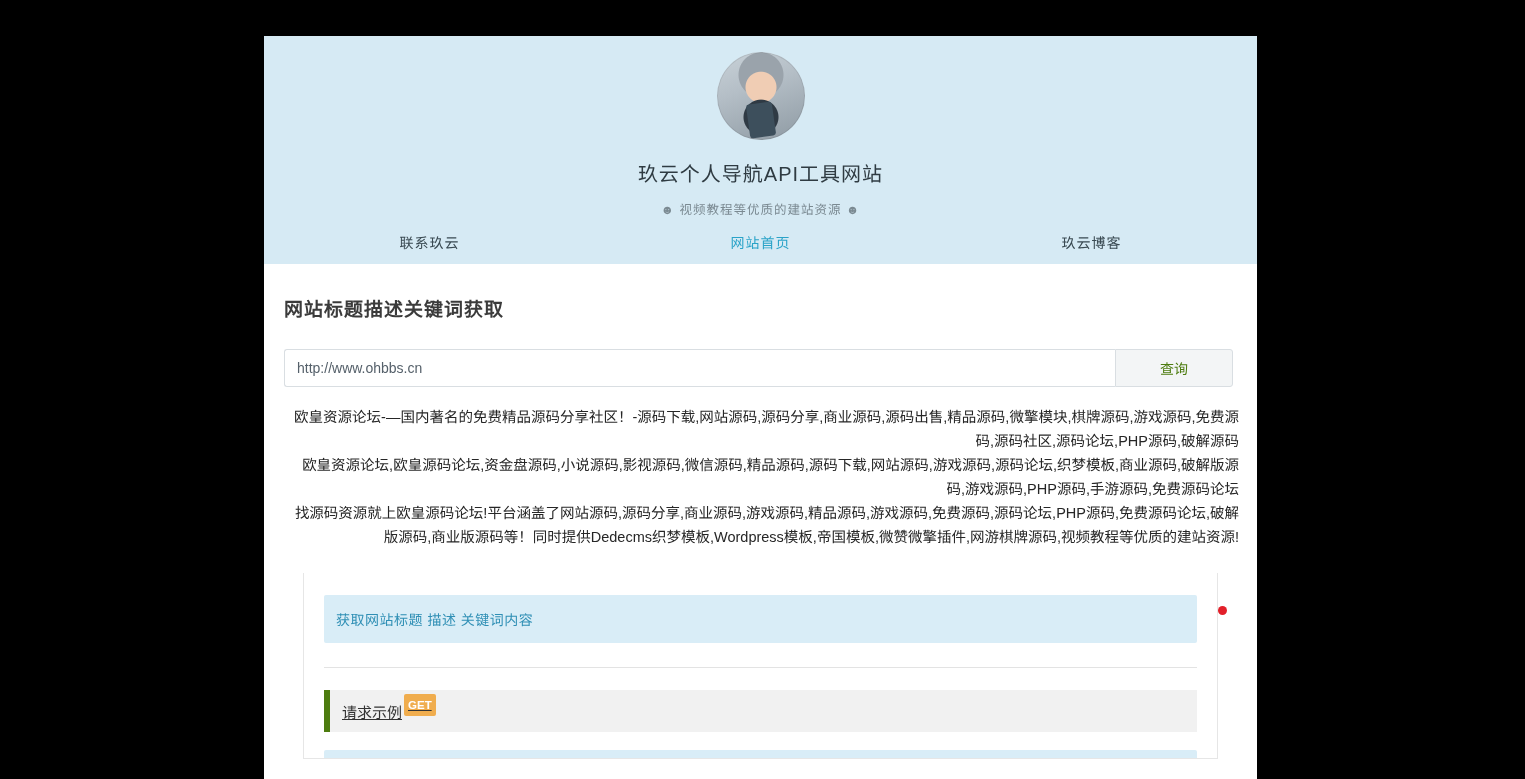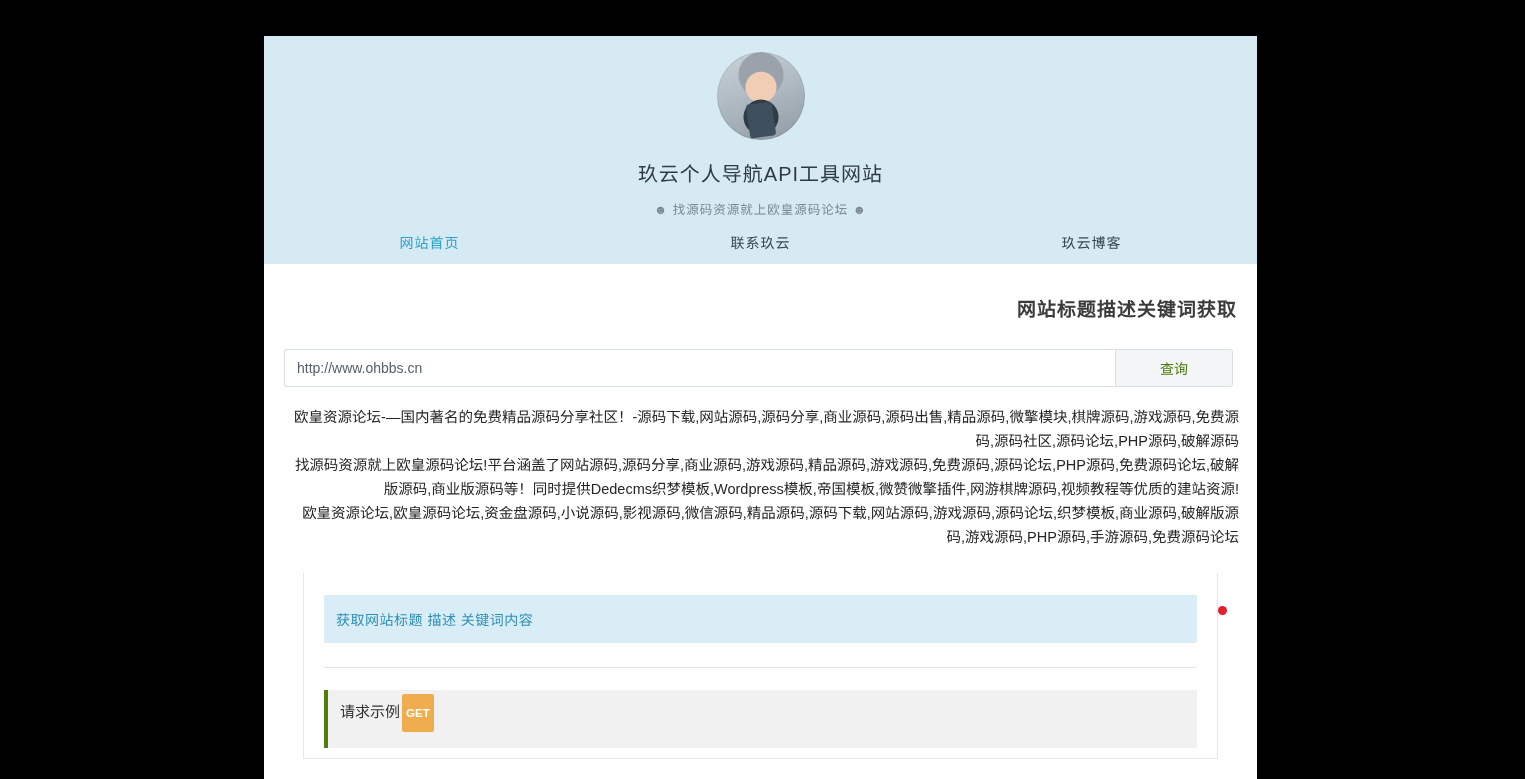--- a/index.html
+++ b/index.html
@@ -91,21 +91,21 @@
     letter-spacing: 1px;
   }
   .nav-item.active { color: #2aa3c8; }
 
   
   .main {
     padding: 0 20px;
     box-sizing: border-box;
   }
   .page-title {
-    text-align: right;
+    text-align: left;
     font-size: 19px;
     font-weight: bold;
     color: #3b3b3b;
     margin-top: 30px;
     letter-spacing: 1px;
   }
   .query-bar {
     display: flex;
     margin-top: 28px;
     width: 949px;
@@ -167,34 +167,36 @@
     letter-spacing: .5px;
   }
   .divider {
     border: none;
     border-top: 1px solid #e3e3e3;
     margin: 24px 0 0 0;
   }
   .example-bar {
     margin-top: 22px;
     background: #f1f1f1;
-    border-left: 4px solid #4d7c0f;
+    border-left: 6px solid #4d7c0f;
     padding: 10px 12px;
     font-size: 15px;
     color: #333;
     position: relative;
     display: flex;
+    align-items: center;
+    text-decoration: underline;
   }
   .method-badge {
     background: #f0ad4e;
     color: #fff;
     font-size: 11.5px;
     font-weight: bold;
     border-radius: 2px;
-    padding: 13px 4px;
+    padding: 5px 4px;
     margin-left: 2px;
     position: relative;
     top: -6px;
   }
   .api-url {
     margin-top: 18px;
     background: #d9edf7;
     color: #2f8fb5;
     font-size: 14.5px;
     padding: 12px;
@@ -213,41 +215,41 @@
 </style>
 </head>
 <body>
 
 <div id="page">
   <div class="page-frame">
 
     <div class="site-header">
       <div class="avatar"></div>
       <div class="site-title">玖云个人导航API工具网站</div>
-      <div class="site-slogan">☻ 找源码资源就上欧皇源码论坛 ☻</div>
+      <div class="site-slogan">☻ 视频教程等优质的建站资源 ☻</div>
 
       <div class="nav">
+        <div class="nav-item">联系玖云</div>
         <div class="nav-item active">网站首页</div>
-        <div class="nav-item">联系玖云</div>
         <div class="nav-item">玖云博客</div>
       </div>
     </div>
 
     <div class="main">
       <div class="page-title">网站标题描述关键词获取</div>
 
       <div class="query-bar">
         <input class="query-input" type="text" value="http://www.ohbbs.cn" style="">
         <button class="query-btn">查询</button>
       </div>
 
       <div class="result-block">
         <p class="result-line">欧皇资源论坛-—国内著名的免费精品源码分享社区！-源码下载,网站源码,源码分享,商业源码,源码出售,精品源码,微擎模块,棋牌源码,游戏源码,免费源码,源码社区,源码论坛,PHP源码,破解源码</p>
+        <p class="result-line">欧皇资源论坛,欧皇源码论坛,资金盘源码,小说源码,影视源码,微信源码,精品源码,源码下载,网站源码,游戏源码,源码论坛,织梦模板,商业源码,破解版源码,游戏源码,PHP源码,手游源码,免费源码论坛</p>
         <p class="result-line">找源码资源就上欧皇源码论坛!平台涵盖了网站源码,源码分享,商业源码,游戏源码,精品源码,游戏源码,免费源码,源码论坛,PHP源码,免费源码论坛,破解版源码,商业版源码等！同时提供Dedecms织梦模板,Wordpress模板,帝国模板,微赞微擎插件,网游棋牌源码,视频教程等优质的建站资源!</p>
-        <p class="result-line">欧皇资源论坛,欧皇源码论坛,资金盘源码,小说源码,影视源码,微信源码,精品源码,源码下载,网站源码,游戏源码,源码论坛,织梦模板,商业源码,破解版源码,游戏源码,PHP源码,手游源码,免费源码论坛</p>
       </div>
 
       <div class="api-card">
         <div class="api-banner">获取网站标题 描述 关键词内容</div>
         <hr class="divider">
         <div class="example-bar">
           <span>请求示例</span>
             <span class="method-badge">GET</span>
         </div>
         <div class="api-url">https://99.u7u.top/api/title.php?url=https://99.u7u.top</div>

